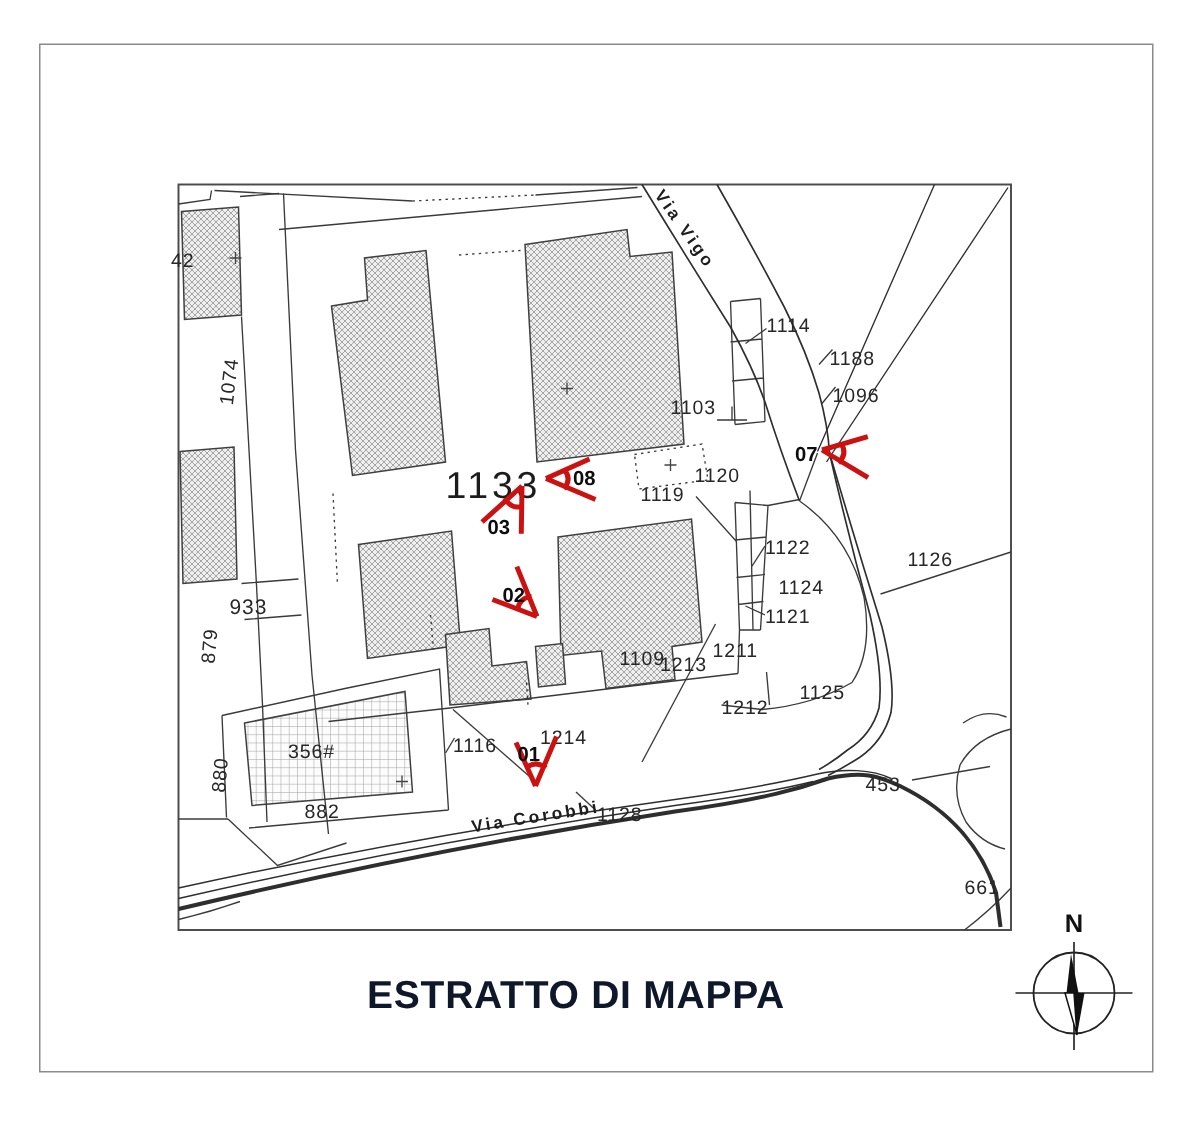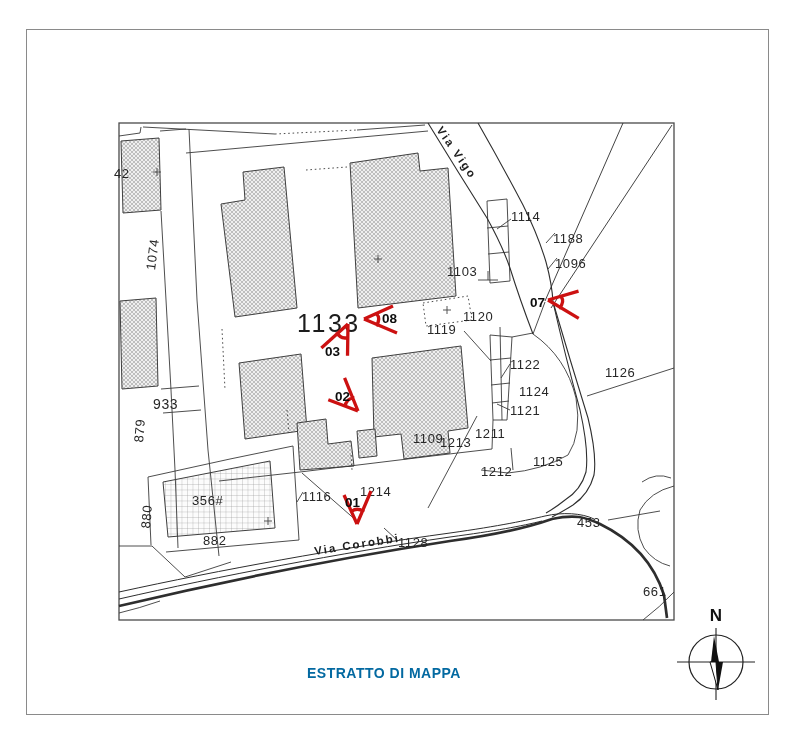--- a/index.html
+++ b/index.html
@@ -1,19 +1,19 @@
 <!DOCTYPE html>
 <html><head>
 <meta charset="utf-8">
 <style>
   html,body{margin:0;padding:0;background:#fff;}
   body{width:800px;height:748px;position:relative;font-family:"Liberation Sans",sans-serif;overflow:hidden;}
   .page-border{position:absolute;left:26px;top:29px;width:741px;height:684px;border:1.5px solid #8a8a8a;}
-  .map-title{position:absolute;left:14px;top:665px;width:740px;text-align:center;
-             font-size:14px;font-weight:bold;letter-spacing:.5px;color:#0369a1;}
+  .map-title{position:absolute;left:14px;top:648px;width:740px;text-align:center;
+             font-size:26px;font-weight:bold;letter-spacing:.5px;color:#0f172a;}
   svg{position:absolute;left:0;top:0;}
   text{fill:#272727;}
   .plab{font-size:13px;letter-spacing:.6px;}
   .plab-big{font-size:25px;letter-spacing:2.5px;fill:#1c1c1c;}
   .street{font-size:11.5px;font-weight:bold;letter-spacing:2px;fill:#1d1d1d;}
   .mlab{font-size:13.5px;font-weight:bold;fill:#0d0d0d;}
   .nlab{font-size:17px;font-weight:bold;fill:#111;}
 </style>
 </head>
 <body>

